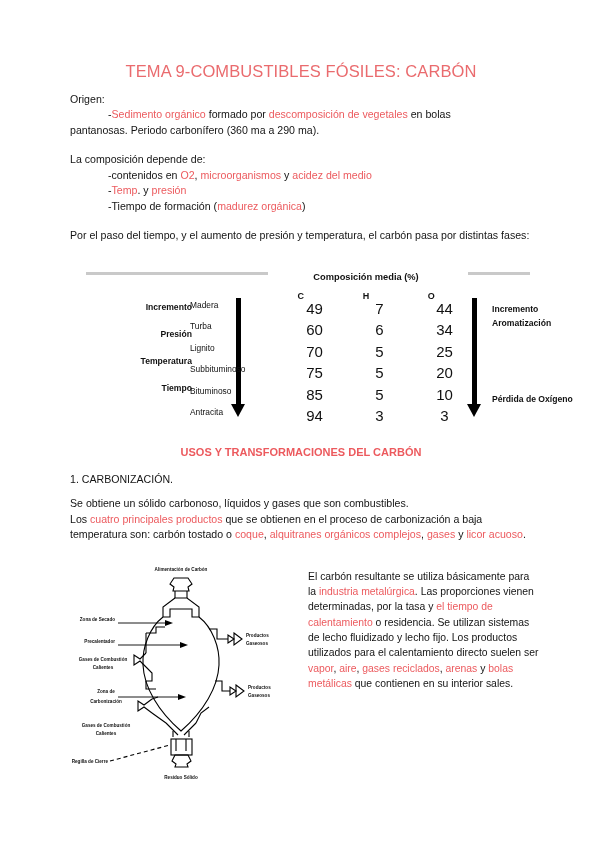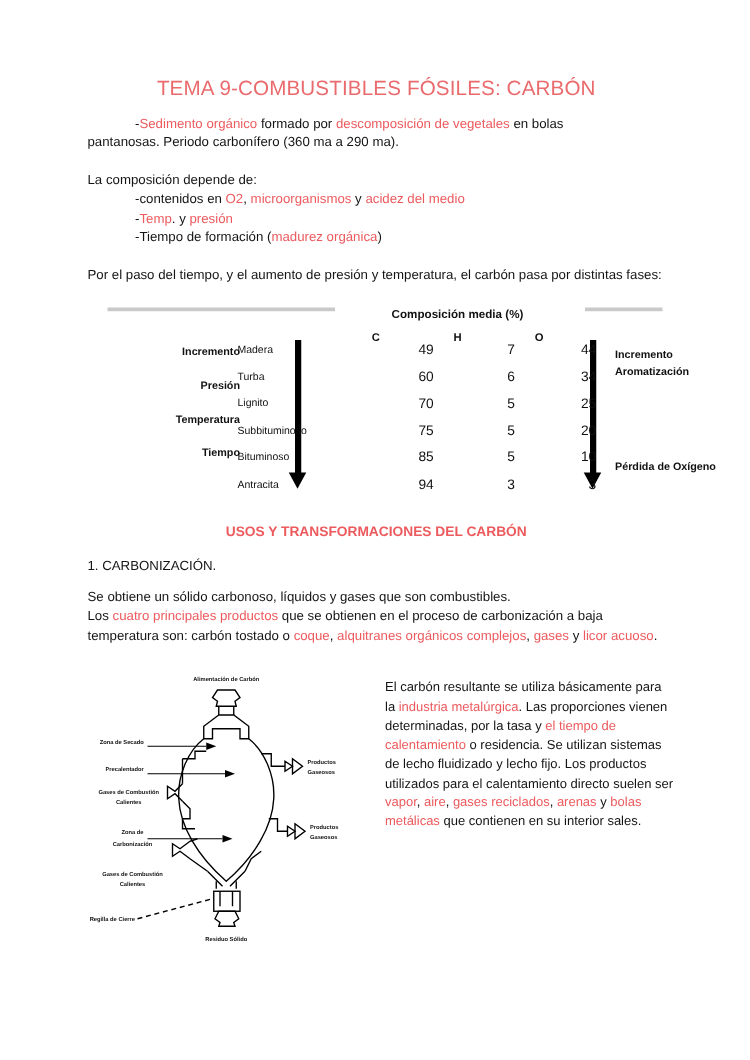--- a/index.html
+++ b/index.html
@@ -47,21 +47,21 @@
   }
   .blank { height: 14px; }
   .blank-sm { height: 9px; }
 
   .red { color: #ec5a5e; font-weight: normal; }
   .indent { padding-left: 38px; display: block; }
 
   
   .comp-block {
     position: relative;
-    margin-top: 18px;
+    margin-top: 28px;
     height: 168px;
     width: 462px;
   }
   .rule {
     position: absolute;
     height: 3px;
     background: #c9c9c9;
     top: 0px;
   }
   .rule.left  { left: 16px;  width: 182px; }
@@ -144,22 +144,22 @@
   }
   .crow .cname {
     width: 104px;
     font-size: 8.4px;
     color: #111;
     padding-left: 12px;
     box-sizing: border-box;
   }
   .crow .cval {
     width: 65px;
-    text-align: right;
-    font-size: 11px;
+    text-align: center;
+    font-size: 15px;
     color: #111;
   }
 
   .right-labels {
     position: absolute;
     left: 422px;
     top: 30px;
     width: 120px;
   }
   .right-labels .rl {
@@ -218,20 +218,23 @@
   .fig-label-e { text-anchor: end; }
 </style>
 </head>
 <body>
 
 <div class="page">
   <div class="content">
 
     <h1 class="doc-title">TEMA 9-COMBUSTIBLES FÓSILES: CARBÓN</h1>
 
+    <p class="para">
+      <span>Origen:</span>
+    </p>
     <p class="para">
       <span class="indent"><span>-</span><span class="red">Sedimento orgánico</span><span> formado por </span><span class="red">descomposición de vegetales</span><span> en bolas</span></span>
       <span>pantanosas. Periodo carbonífero (360 ma a 290 ma).</span>
     </p>
 
     <div class="blank"></div>
 
     <p class="para">
       <span>La composición depende de:</span>
     </p>

